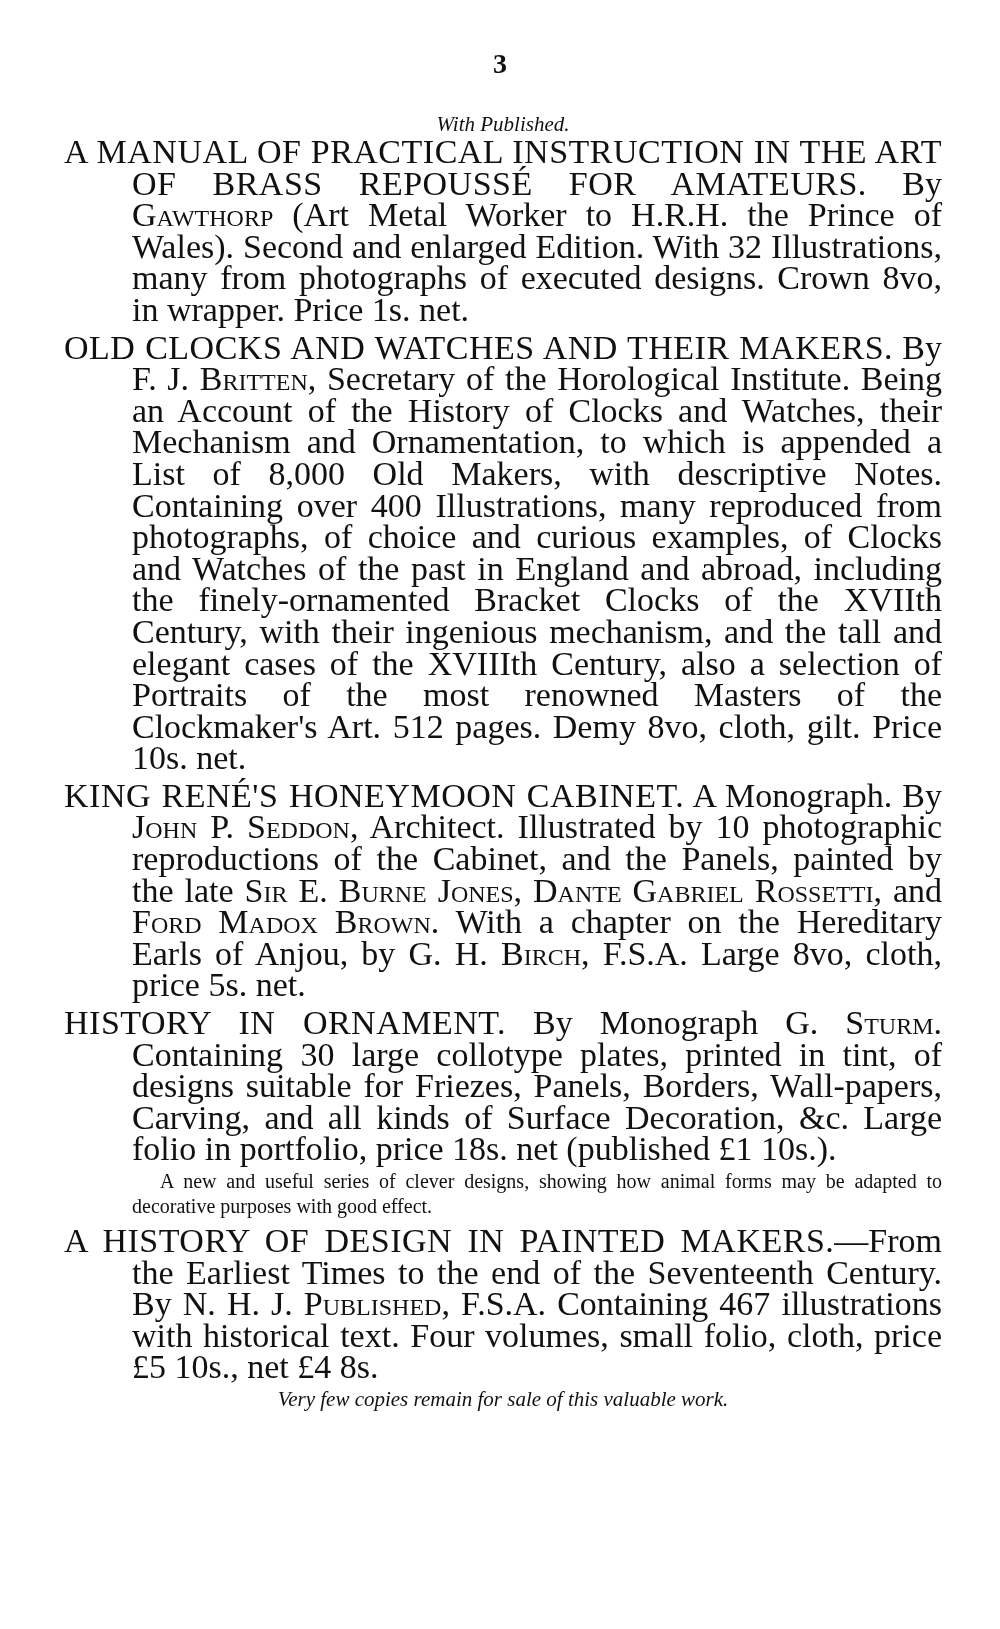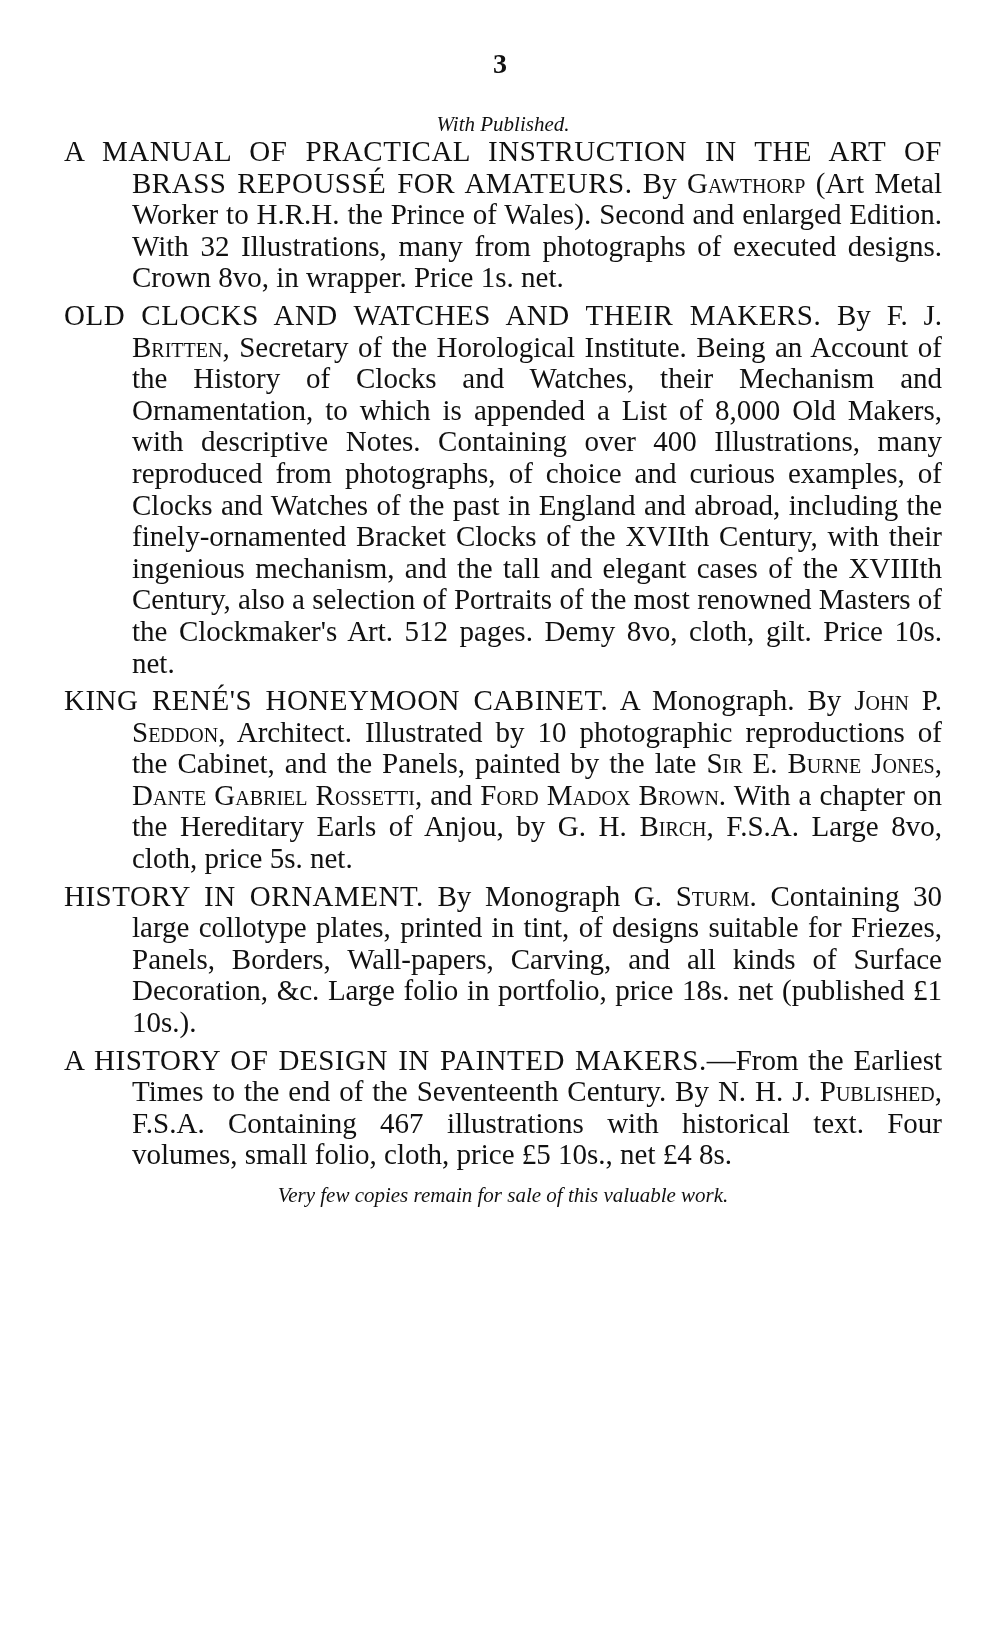--- a/index.html
+++ b/index.html
@@ -3,27 +3,27 @@
 <meta charset="utf-8">
 <style>
   html, body { margin: 0; padding: 0; background: #ffffff; }
   body { width: 1000px; height: 1629px; position: relative; overflow: hidden;
          font-family: "Liberation Serif", "DejaVu Serif", serif; color: #111; }
   .page-num { position: absolute; top: 48px; left: 0; width: 1000px; text-align: center;
               font-size: 28px; font-weight: bold; }
   .content { position: absolute; left: 64px; top: 112px; width: 878px; }
   .tagline { text-align: center; font-style: italic; font-size: 21px; line-height: 24px; margin: 0; }
   .entry { margin: 0; }
-  .entry p.main { margin: 0; font-size: 29px; line-height: 31.6px; text-align: justify;
+  .entry p.main { margin: 0; font-size: 34px; line-height: 31.6px; text-align: justify;
                   padding-left: 68px; text-indent: -68px; }
   .entry p.note { margin: 4px 0 0 68px; font-size: 20px; line-height: 25px; text-align: justify;
                   text-indent: 28px; }
   .sc { font-variant: small-caps; }
   .caps { letter-spacing: 0.5px; }
-  .closing { text-align: center; font-style: italic; font-size: 21px; margin: 12px 0 0 0; }
+  .closing { text-align: center; font-style: italic; font-size: 21px; margin: 4px 0 0 0; }
   .gap { height: 6px; }
 </style>
 </head>
 <body>
 
 <div class="page-num">3</div>
 
 <div class="content">
 
   <div class="entry">
@@ -40,20 +40,21 @@
   <div class="gap"></div>
 
   <div class="entry">
     <p class="main"><span class="caps">KING RENÉ'S HONEYMOON CABINET.</span> <span>A Monograph. By</span> <span class="sc">John P. Seddon</span><span>, Architect. Illustrated by 10 photographic reproductions of the Cabinet, and the Panels, painted by the late</span> <span class="sc">Sir E. Burne Jones, Dante Gabriel Rossetti,</span> <span>and</span> <span class="sc">Ford Madox Brown.</span> <span>With a chapter on the Hereditary Earls of Anjou, by G. H.</span> <span class="sc">Birch</span><span>, F.S.A. Large 8vo, cloth, price 5s. net.</span></p>
   </div>
 
   <div class="gap"></div>
 
   <div class="entry">
     <p class="main"><span class="caps">HISTORY IN ORNAMENT.</span> <span>By Monograph G.</span> <span class="sc">Sturm</span><span>. Containing 30 large collotype plates, printed in tint, of designs suitable for Friezes, Panels, Borders, Wall-papers, Carving, and all kinds of Surface Decoration, &amp;c. Large folio in portfolio, price 18s. net (published £1 10s.).</span></p>
+    <p class="note">A new and useful series of clever designs, showing how animal forms may be adapted to decorative purposes with good effect.</p>
   </div>
 
   <div class="gap"></div>
 
   <div class="entry">
     <p class="main"><span class="caps">A HISTORY OF DESIGN IN PAINTED MAKERS.</span><span>—From the Earliest Times to the end of the Seventeenth Century. By N. H. J.</span> <span class="sc">Published</span><span>, F.S.A. Containing 467 illustrations with historical text. Four volumes, small folio, cloth, price £5 10s., net £4 8s.</span></p>
     <p class="closing">Very few copies remain for sale of this valuable work.</p>
   </div>
 
 </div>

